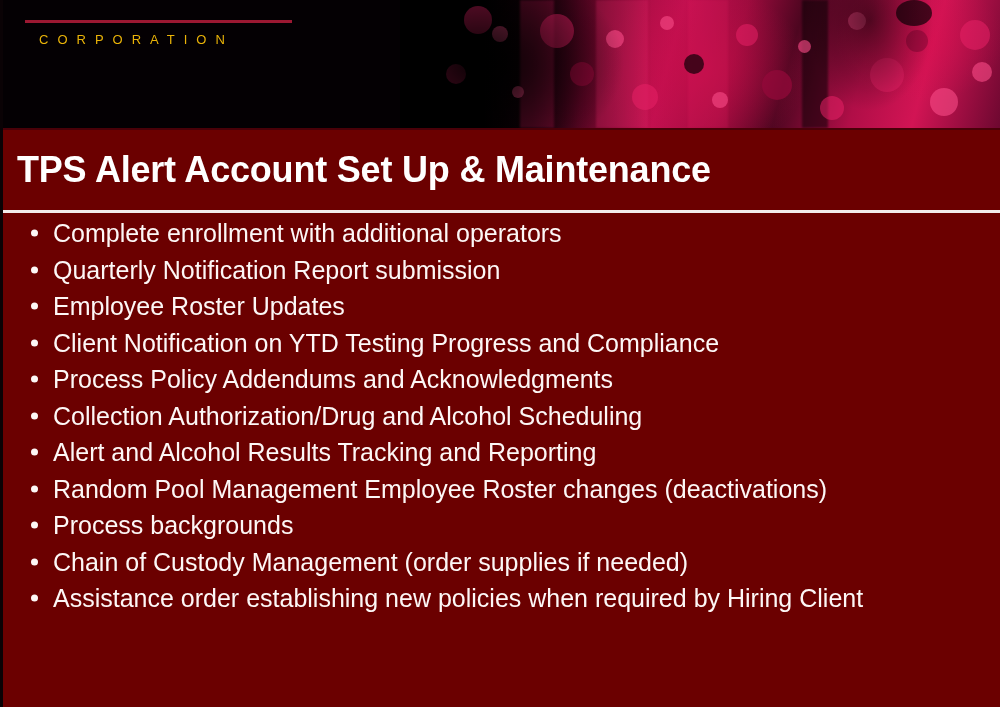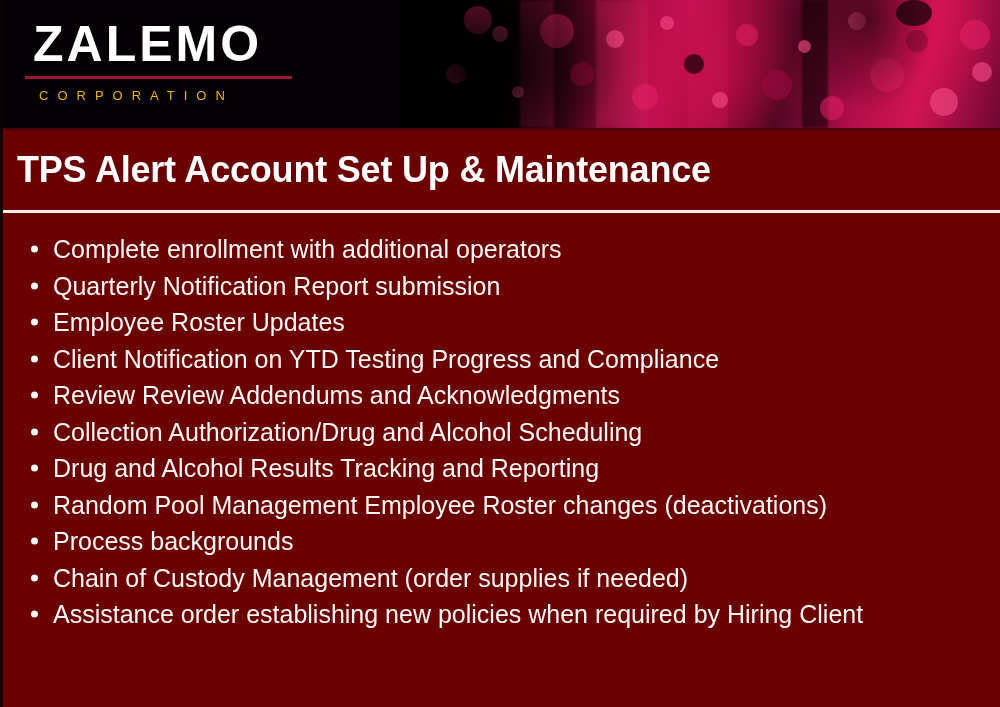--- a/index.html
+++ b/index.html
@@ -140,21 +140,21 @@
   }
 
   .divider {
     width: 100%;
     height: 3px;
     background: #f2eceb;
   }
 
   
   .content {
-    padding: 18px 0 0 0;
+    padding: 2px 0 0 0;
     background: #6b0000;
     height: 491px;
     box-sizing: border-box;
   }
   ul.bullets {
     list-style: none;
     margin: 0;
     padding: 0;
   }
   ul.bullets li {
@@ -209,21 +209,20 @@
       <div class="dot" style="left:470px;top:58px;width:34px;height:34px;"></div>
       <div class="dot deep" style="left:506px;top:30px;width:22px;height:22px;"></div>
       <div class="dot bright" style="left:530px;top:88px;width:28px;height:28px;"></div>
       <div class="dot" style="left:560px;top:20px;width:30px;height:30px;"></div>
       <div class="dot bright" style="left:572px;top:62px;width:20px;height:20px;"></div>
       <div class="dot dark" style="left:496px;top:0px;width:36px;height:26px;"></div>
       <div class="veil"></div>
     </div>
 
     <div class="logo">
-      <div class="logo-word">ZALEMO</div>
       <div class="logo-rule"></div>
       <div class="logo-sub">CORPORATION</div>
     </div>
 
   </div>
 
   <div class="title-bar">
     <div class="title-text">TPS Alert Account Set Up &amp; Maintenance</div>
   </div>
 
@@ -242,29 +241,29 @@
       <li>
         <span class="marker"></span>
         <span>Employee Roster Updates</span>
       </li>
       <li>
         <span class="marker"></span>
         <span>Client Notification on YTD Testing Progress and Compliance</span>
       </li>
       <li>
         <span class="marker"></span>
-        <span>Review Review Addendums and Acknowledgments</span>
+        <span>Process Policy Addendums and Acknowledgments</span>
       </li>
       <li>
         <span class="marker"></span>
         <span>Collection Authorization/Drug and Alcohol Scheduling</span>
       </li>
       <li>
         <span class="marker"></span>
-        <span>Drug and Alcohol Results Tracking and Reporting</span>
+        <span>Alert and Alcohol Results Tracking and Reporting</span>
       </li>
       <li>
         <span class="marker"></span>
         <span>Random Pool Management Employee Roster changes (deactivations)</span>
       </li>
       <li>
         <span class="marker"></span>
         <span>Process backgrounds</span>
       </li>
       <li>

